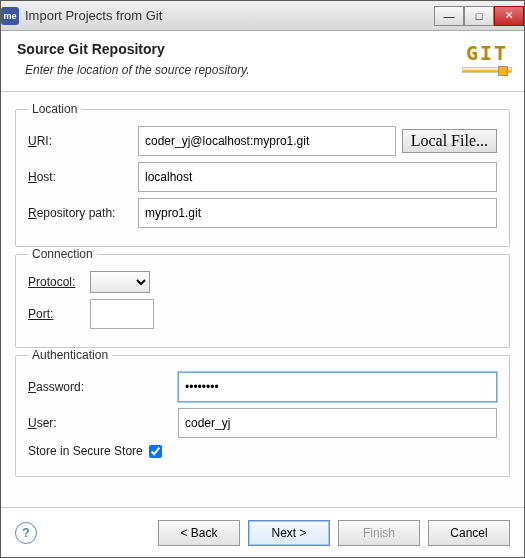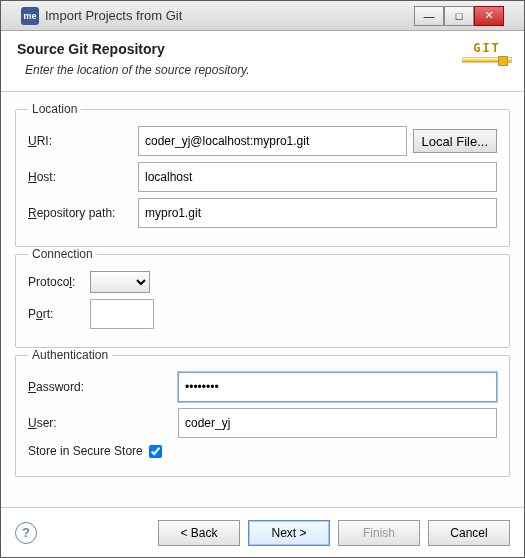--- a/index.html
+++ b/index.html
@@ -1,54 +1,54 @@
 <!DOCTYPE html>
 <html><head>
 <meta charset="utf-8">
 <style>
 * { box-sizing: border-box; margin: 0; padding: 0; }
 body { font-family: "Segoe UI", Tahoma, sans-serif; font-size: 12px; background: #d4d0c8; width: 525px; height: 558px; overflow: hidden; }
 
 .window { width: 525px; height: 558px; background: #fff; border: 1px solid #5a5a5a; display: flex; flex-direction: column; }
 
-.titlebar { height: 30px; background: linear-gradient(to bottom, #f0f0f0, #d8d8d8); display: flex; align-items: center; padding: 0 20px; border-bottom: 1px solid #aaa; }
+.titlebar { height: 30px; background: linear-gradient(to bottom, #f0f0f0, #d8d8d8); display: flex; align-items: center; padding: 0 0; border-bottom: 1px solid #aaa; }
 .titlebar-icon { width: 18px; height: 18px; background: #3b5998; color: #fff; font-size: 9px; font-weight: bold; display: flex; align-items: center; justify-content: center; border-radius: 3px; margin-right: 6px; }
 .titlebar-text { flex: 1; color: #333; font-size: 13px; }
 .win-controls { display: flex; gap: 0; }
 .win-btn { width: 30px; height: 20px; border: 1px solid #888; background: linear-gradient(to bottom, #f8f8f8, #ddd); display: flex; align-items: center; justify-content: center; cursor: default; font-size: 11px; }
 .win-btn.close { background: linear-gradient(to bottom, #e57373, #c62828); color: #fff; border-color: #a00; }
 
 .header { padding: 10px 16px 14px 16px; border-bottom: 1px solid #ccc; position: relative; background: #fff; }
 .header-title { font-size: 14px; font-weight: bold; color: #222; margin-bottom: 6px; }
 .header-sub { font-size: 12px; color: #333; margin-left: 8px; font-style: italic; }
 .git-icon { position: absolute; right: 12px; top: 10px; width: 50px; height: 40px; }
-.git-icon .txt { font-family: monospace; font-weight: bold; font-size: 12px; color: #b8860b; letter-spacing: 2px; display:block; text-align:center;}
+.git-icon .txt { font-family: monospace; font-weight: bold; font-size: 20px; color: #b8860b; letter-spacing: 2px; display:block; text-align:center;}
 .git-icon .bar { height:6px; background: linear-gradient(to bottom,#fff,#ffd54f,#ff9800); border:1px solid #cc9; margin-top:2px; position:relative;}
 .git-icon .bar::after { content:""; position:absolute; right:3px; top:-2px; width:8px; height:8px; background:#ffb300; border:1px solid #996; }
 
 .content { flex: 1; padding: 10px 14px; background: #fefefe; }
 
 fieldset { border: 1px solid #c8c8c8; border-radius: 2px; padding: 10px 12px 12px 12px; margin-bottom: 0; }
 legend { padding: 0 4px; color: #333; font-size: 12px; }
 
 .row { display: flex; align-items: center; margin-bottom: 6px; }
 .row label { width: 110px; color: #222; }
 .row label .u { text-decoration: underline; }
 .row input[type="text"], .row input[type="password"] { height: 30px; border: 1px solid #aab; padding: 2px 6px; font-family: inherit; font-size: 12px; background: #fff; }
 .row .wide { flex: 1; }
 .row select { height: 22px; width: 60px; border: 1px solid #999; background: linear-gradient(to bottom,#fff,#e6e6e6); }
-.btn-small { height: 24px; padding: 0 8px; margin-left: 6px; border: 1px solid #999; background: linear-gradient(to bottom,#f8f8f8,#e0e0e0); font-family: Liberation Sans, sans-serif; font-size: 13px; cursor: default; }
+.btn-small { height: 24px; padding: 0 8px; margin-left: 6px; border: 1px solid #999; background: linear-gradient(to bottom,#f8f8f8,#e0e0e0); font-family: Liberation Serif, serif; font-size: 16px; cursor: default; }
 
 .footer { height: 50px; border-top: 1px solid #ccc; display: flex; align-items: center; padding: 0 14px; gap: 8px; }
 .help-icon { width: 22px; height: 22px; border: 1.5px solid #68a; border-radius: 50%; color: #68a; display: flex; align-items: center; justify-content: center; font-weight: bold; font-size: 13px; }
 .footer-spacer { flex: 1; }
 .btn { width: 82px; height: 26px; border: 1px solid #999; background: linear-gradient(to bottom,#fafafa,#e2e2e2); font-family: inherit; font-size: 12px; cursor: default; }
 .btn.default { border: 1px solid #5a8ed0; box-shadow: 0 0 0 1px #a8c8ee inset; background: linear-gradient(to bottom,#f5faff,#dcebfa); }
 .btn:disabled { color: #999; }
-.conn-row label { width: 62px; }
+.conn-row label { width: 62px; text-decoration: underline; }
 .conn-row input[type="text"] { width: 64px; }
 .auth-row label { width: 150px; }
 .auth-row input { flex: 1; }
 </style>
 </head>
 <body>
 
 <div class="window">
   <div class="titlebar">
     <div class="titlebar-icon">me</div>

